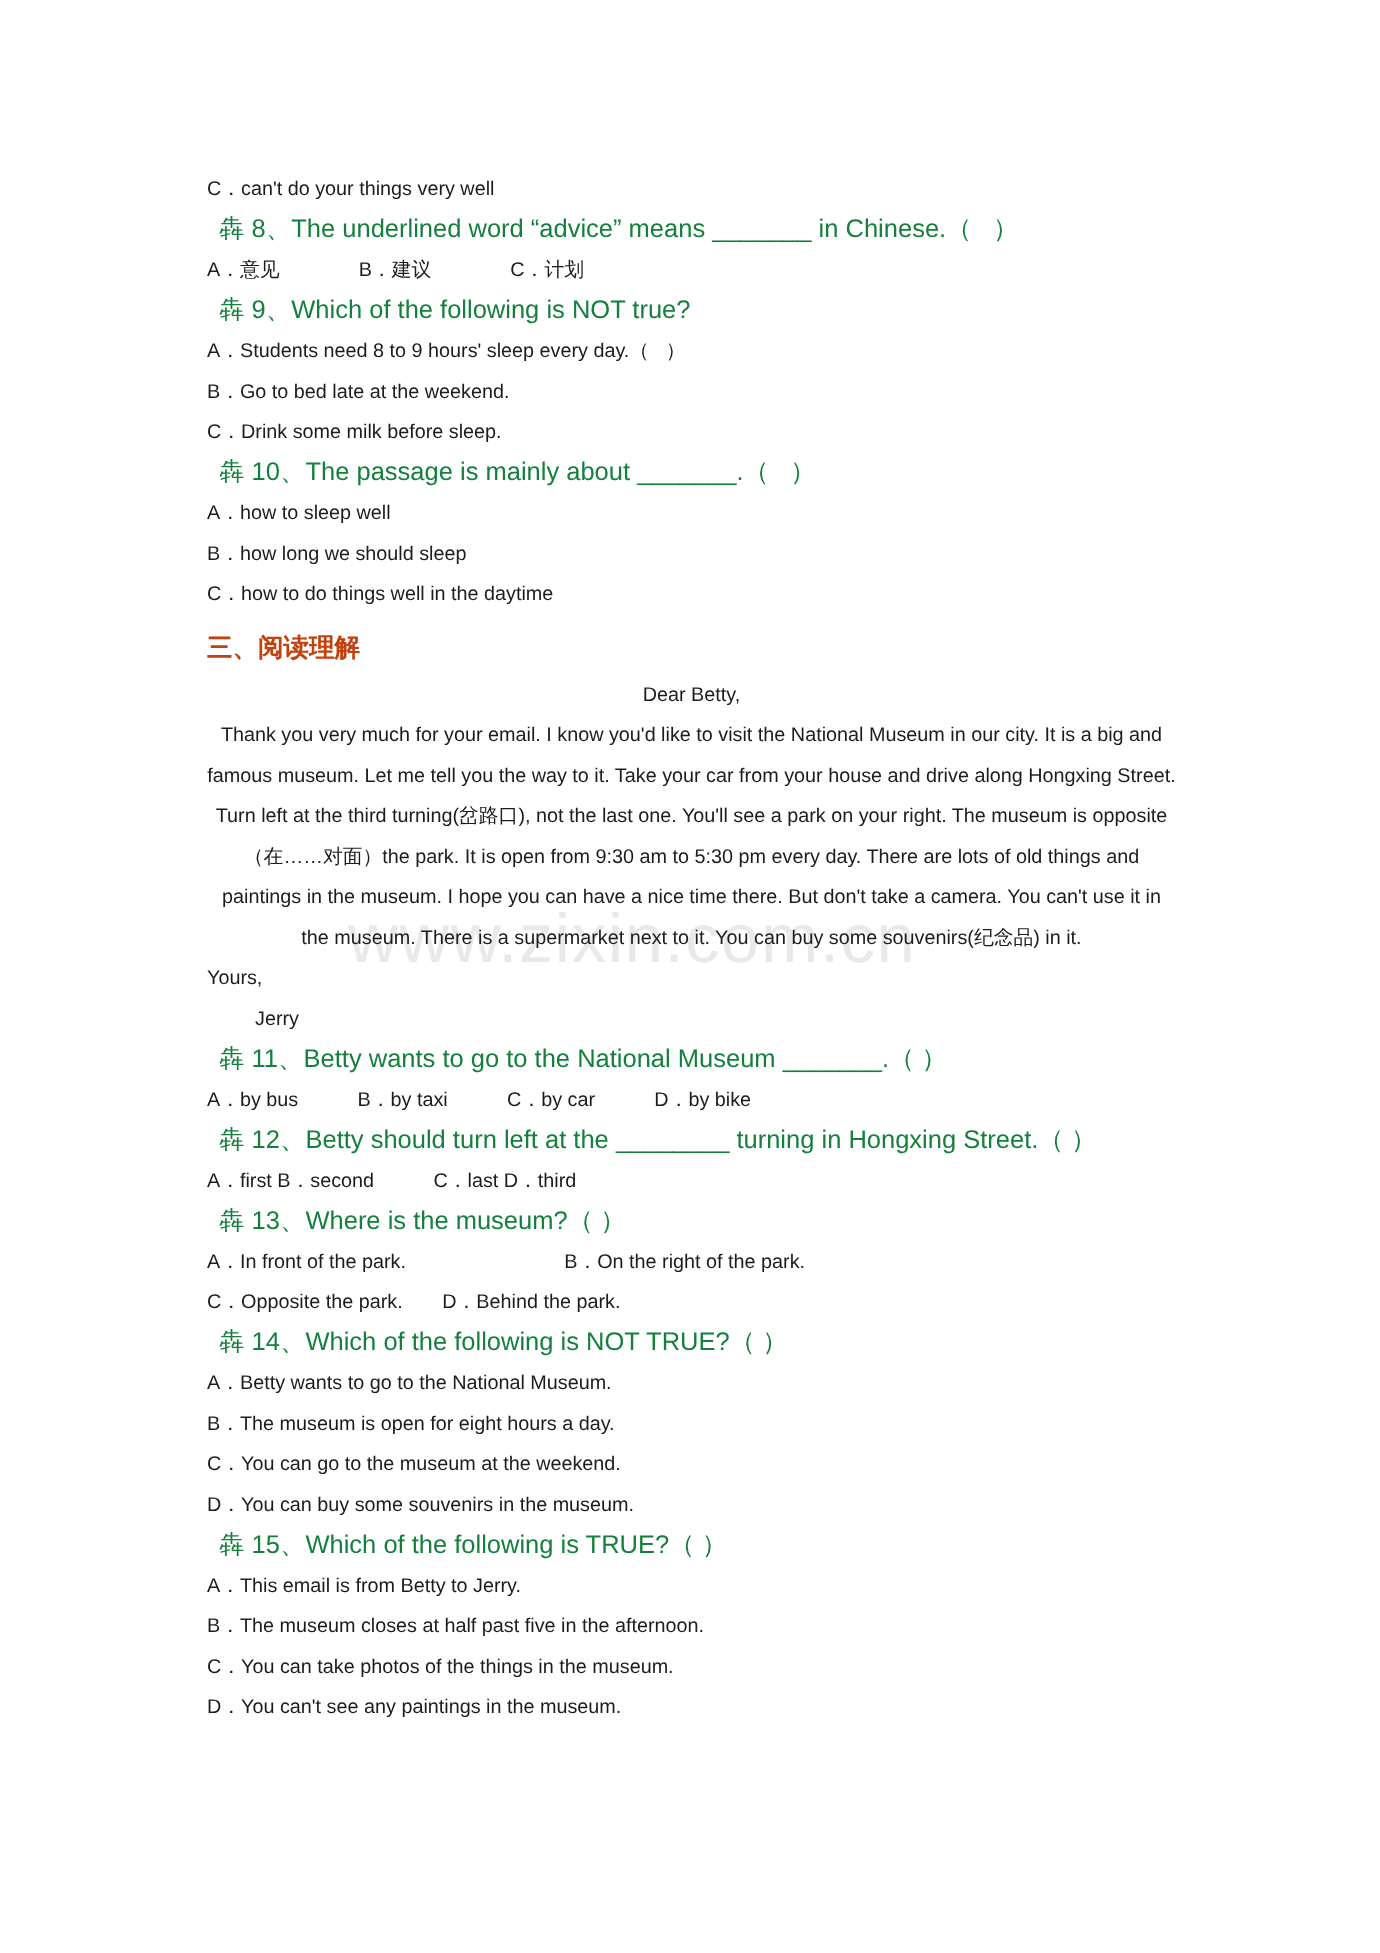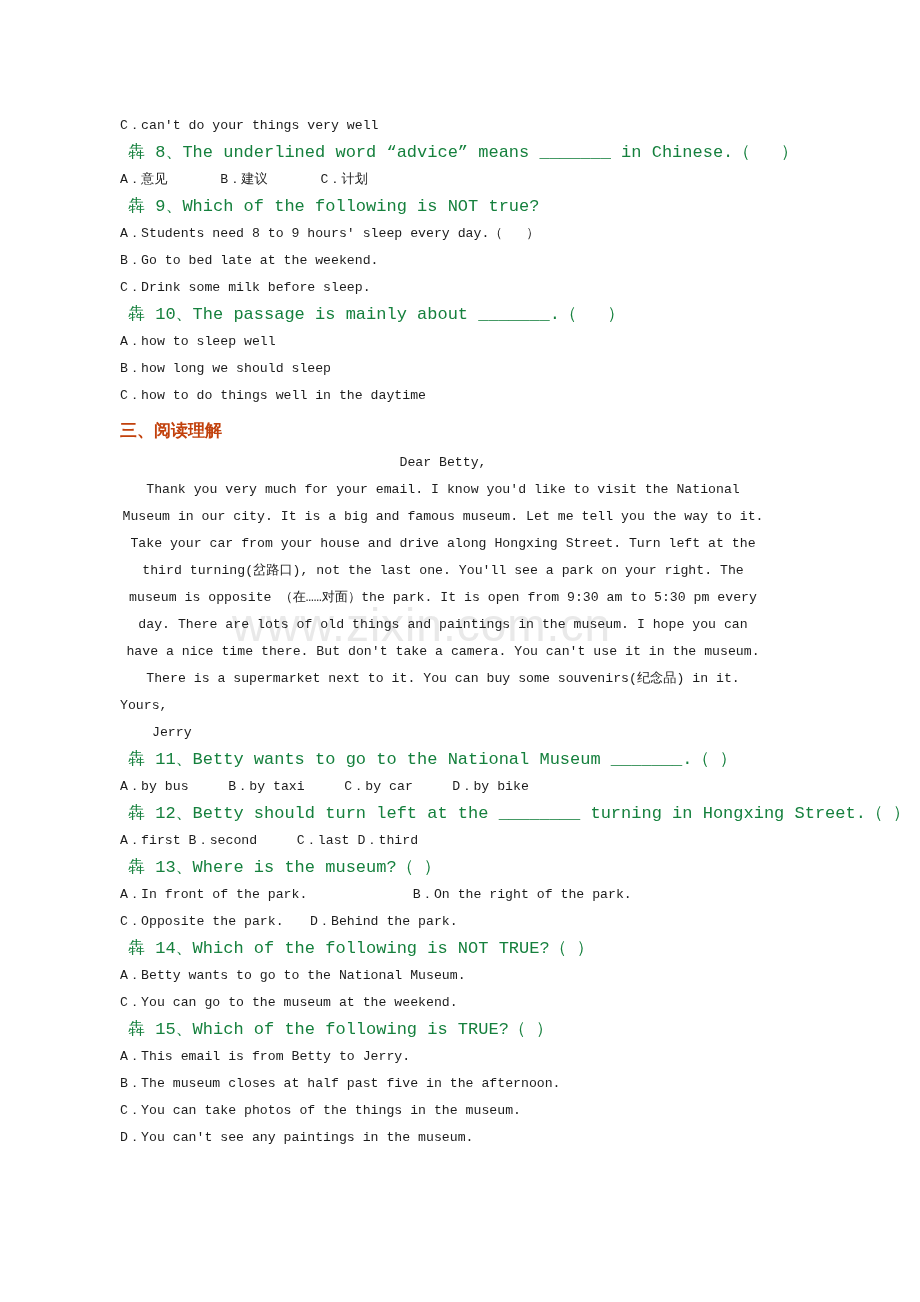--- a/index.html
+++ b/index.html
@@ -36,25 +36,24 @@
     font-family: "Liberation Sans", "DejaVu Sans", sans-serif;
     white-space: nowrap;
     user-select: none;
     z-index: 0;
     line-height: 1;
   }
 
   
   .content {
     position: absolute;
-    left: 120px;
+    left: 138px;
     top: 112px;
     width: 646px;
     z-index: 2;
-    font-family: Liberation Mono, monospace;
   }
 
   .opt-line {
     font-size: 13.2px;
     line-height: 27px;
     white-space: pre;
     color: #1c1c1c;
   }
 
   .q-line {
@@ -142,21 +141,23 @@
     <div id="post-letter">
         <div class="q-line">犇 11、Betty wants to go to the National Museum _______.（ ）</div>
         <div class="opt-line">A．by bus　　　B．by taxi　　　C．by car　　　D．by bike</div>
         <div class="q-line">犇 12、Betty should turn left at the ________ turning in Hongxing Street.（ ）</div>
         <div class="opt-line">A．first B．second　　　C．last D．third</div>
         <div class="q-line">犇 13、Where is the museum?（ ）</div>
         <div class="opt-line">A．In front of the park.　　　　　　　　B．On the right of the park.</div>
         <div class="opt-line">C．Opposite the park.　　D．Behind the park.</div>
         <div class="q-line">犇 14、Which of the following is NOT TRUE?（ ）</div>
         <div class="opt-line">A．Betty wants to go to the National Museum.</div>
+        <div class="opt-line">B．The museum is open for eight hours a day.</div>
         <div class="opt-line">C．You can go to the museum at the weekend.</div>
+        <div class="opt-line">D．You can buy some souvenirs in the museum.</div>
         <div class="q-line">犇 15、Which of the following is TRUE?（ ）</div>
         <div class="opt-line">A．This email is from Betty to Jerry.</div>
         <div class="opt-line">B．The museum closes at half past five in the afternoon.</div>
         <div class="opt-line">C．You can take photos of the things in the museum.</div>
         <div class="opt-line">D．You can't see any paintings in the museum.</div>
       </div>
 
   </div>
 </div>
 

